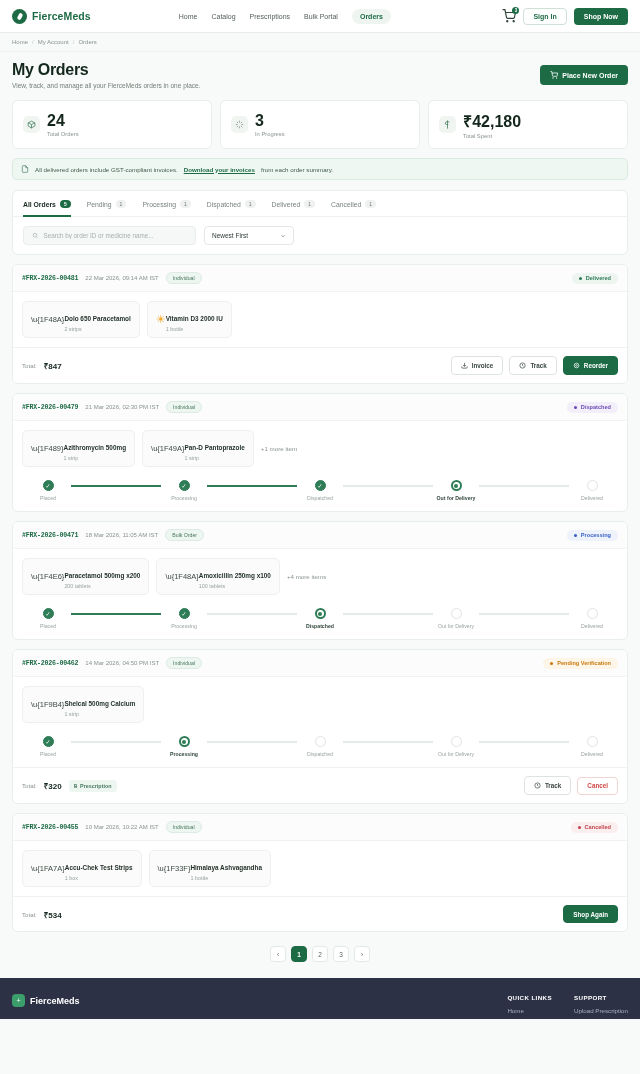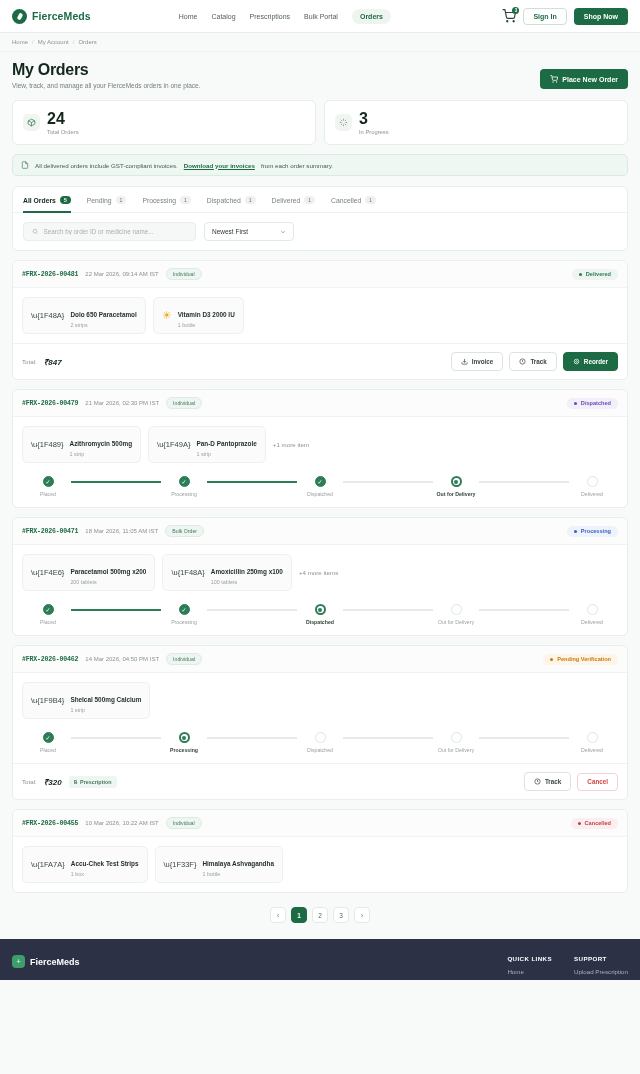--- a/index.html
+++ b/index.html
@@ -60,21 +60,21 @@
   .breadcrumb {
     display: flex; align-items: center; gap: 4px;
     padding: 6px 12px; font-size: 6px; color: #8a948e;
     border-bottom: 1px solid #eef2ef; background: #f7faf8;
   }
   .breadcrumb .crumb { cursor: pointer; }
   .breadcrumb .sep { color: #c3ccc7; }
 
   
   .title-row {
-    display: flex; align-items: flex-end; justify-content: space-between;
+    display: flex; align-items: center; justify-content: space-between;
     padding: 9px 12px 11px 12px;
   }
   .page-title { font-size: 16px; font-weight: bold; color: #14271d; letter-spacing: -.3px; }
   .page-sub { font-size: 6.5px; color: #74807a; margin-top: 3px; }
   .place-order-btn {
     display: flex; align-items: center; gap: 4px;
     background: #1d6b45; color: #fff; border: none; border-radius: 4px;
     font-size: 7px; font-weight: bold; padding: 6px 10px; cursor: pointer;
   }
 
@@ -153,21 +153,21 @@
     border: 1px solid #dcebe3; border-radius: 8px; padding: 2px 6px;
   }
   .status-pill {
     margin-left: auto; display: flex; align-items: center; gap: 4px;
     font-size: 5.6px; font-weight: bold; border-radius: 8px; padding: 2.5px 7px;
   }
   .status-dot { width: 3px; height: 3px; border-radius: 50%; }
 
   .items-row { display: flex; align-items: center; gap: 7px; padding: 9px; flex-wrap: wrap; }
   .item-chip {
-    display: flex; align-items: center; gap: 6px;
+    display: flex; align-items: center; 
     background: #fafbfa; border: 1px solid #edf1ee; border-radius: 5px;
     padding: 5px 8px;
   }
   .item-emoji { font-size: 7.5px; color: #3c4a42; white-space: nowrap; }
   .item-emoji.sun { color: #f5a623; font-size: 11px; }
   .item-name { font-size: 6.4px; font-weight: bold; color: #1f2d25; }
   .item-qty { font-size: 5.4px; color: #9aa49e; margin-top: 1px; }
   .more-items { font-size: 6.2px; color: #8a948e; }
 
   
@@ -184,21 +184,21 @@
   .step-label { font-size: 5.2px; color: #9aa49e; margin-top: 4px; text-align: center; white-space: nowrap; }
   .step-label.active { color: #2f4438; font-weight: bold; }
   .step-line { flex: 1; height: 1.5px; background: #e6ebe8; margin-top: 5px; }
   .step-line.done { background: #2e7d57; }
 
   .order-foot {
     display: flex; align-items: center; gap: 7px;
     padding: 8px 9px; border-top: 1px solid #f0f3f1; background: #fff;
   }
   .total-label { font-size: 6.2px; color: #8a948e; }
-  .total-value { font-size: 8px; font-weight: bold; color: #14271d; font-style: italic; }
+  .total-value { font-size: 8px; font-weight: bold; color: #14271d; }
   .rx-pill {
     display: flex; align-items: center; gap: 3px;
     font-size: 5.4px; color: #4a7a60; background: #eef6f1;
     border-radius: 3px; padding: 2px 5px; font-weight: bold;
   }
   .foot-actions { margin-left: auto; display: flex; align-items: center; gap: 6px; }
   .act-btn {
     display: flex; align-items: center; gap: 4px;
     font-size: 6.3px; border-radius: 4px; padding: 4.5px 9px; cursor: pointer;
     border: 1px solid #dde4e0; background: #fff; color: #3b4741; font-weight: bold;
@@ -299,20 +299,31 @@
     </div>
     <div class="stat-card">
       <div class="stat-icon">
         <svg width="9" height="9" viewBox="0 0 24 24" fill="none" stroke="#9aa49e" stroke-width="2.4" stroke-linecap="round">
           <path d="M12 3v3M12 18v3M3 12h3M18 12h3M5.6 5.6l2.1 2.1M16.3 16.3l2.1 2.1M18.4 5.6l-2.1 2.1M7.7 16.3l-2.1 2.1"></path>
         </svg>
       </div>
       <div>
         <div class="stat-value">3</div>
         <div class="stat-label">In Progress</div>
+      </div>
+    </div>
+    <div class="stat-card">
+      <div class="stat-icon">
+        <svg width="9" height="9" viewBox="0 0 24 24" fill="none" stroke="currentColor" stroke-width="2">
+          <path d="M12 1v22M17 5H9.5a3.5 3.5 0 000 7H14"></path>
+        </svg>
+      </div>
+      <div>
+        <div class="stat-value">₹42,180</div>
+        <div class="stat-label">Total Spent</div>
       </div>
     </div>
   </div>
 
   <div class="banner">
     <svg width="8" height="8" viewBox="0 0 24 24" fill="none" stroke="#4a7a60" stroke-width="2">
       <path d="M14 2H6a2 2 0 00-2 2v16a2 2 0 002 2h12a2 2 0 002-2V8z"></path>
         <path d="M14 2v6h6"></path>
     </svg>
     <span>All delivered orders include GST-compliant invoices.</span>
@@ -568,20 +579,29 @@
         <div class="items-row">
           <div class="item-chip">
             <span class="item-emoji">\u{1FA7A}</span>
             <span><span class="item-name">Accu-Chek Test Strips</span><div class="item-qty">1 box</div></span>
           </div>
           <div class="item-chip">
             <span class="item-emoji">\u{1F33F}</span>
             <span><span class="item-name">Himalaya Ashvagandha</span><div class="item-qty">1 bottle</div></span>
           </div>
         </div>
+        <div class="order-foot">
+          <span class="total-label">Total:</span>
+          <span class="total-value">₹534</span>
+          <span class="foot-actions">
+            <button class="act-btn primary">
+              <span>Shop Again</span>
+            </button>
+          </span>
+        </div>
       </div>
     </div>
 
   <div class="pagination">
     <div class="pg">‹</div>
     <div class="pg active">1</div>
     <div class="pg">2</div>
     <div class="pg">3</div>
     <div class="pg">›</div>
   </div>

